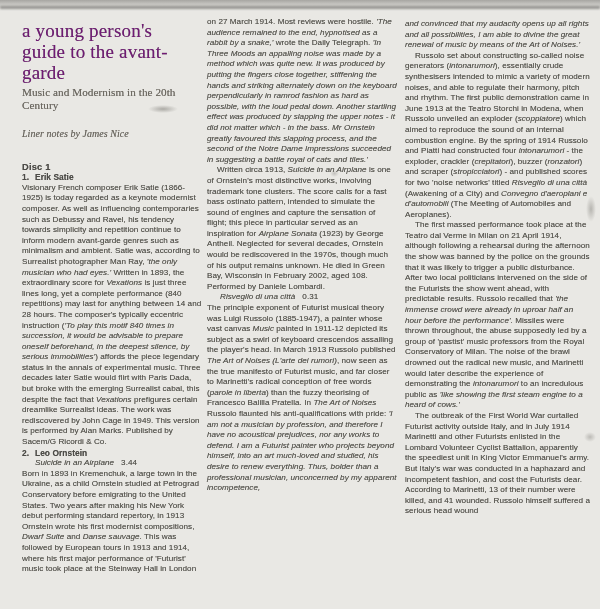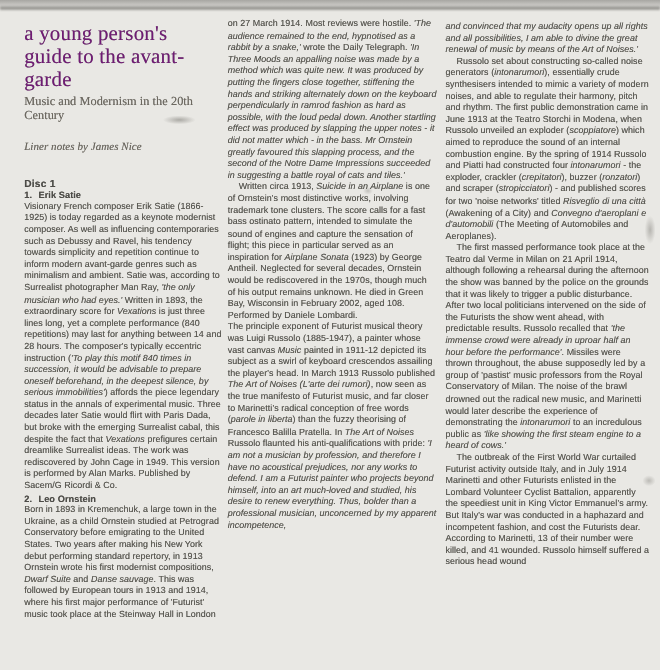--- a/index.html
+++ b/index.html
@@ -67,28 +67,30 @@
       <div>a young person's</div>
       <div>guide to the avant-garde</div>
     </div>
     <div class="subtitle">Music and Modernism in the 20th Century</div>
     <div class="byline">Liner notes by James Nice</div>
     <div class="disc">Disc 1</div>
     <div>
         <div class="t-head"><span class="num">1.</span><span>Erik Satie</span></div>
         <p class="para"><span>Visionary French composer Erik Satie (1866-1925) is today regarded as a keynote modernist composer. As well as influencing contemporaries such as Debussy and Ravel, his tendency towards simplicity and repetition continue to inform modern avant-garde genres such as minimalism and ambient. Satie was, according to Surrealist photographer Man Ray, </span><em>'the only musician who had eyes.'</em><span> Written in 1893, the extraordinary score for </span><em>Vexations</em><span> is just three lines long, yet a complete performance (840 repetitions) may last for anything between 14 and 28 hours. The composer's typically eccentric instruction (</span><em>'To play this motif 840 times in succession, it would be advisable to prepare oneself beforehand, in the deepest silence, by serious immobilities'</em><span>) affords the piece legendary status in the annals of experimental music. Three decades later Satie would flirt with Paris Dada, but broke with the emerging Surrealist cabal, this despite the fact that </span><em>Vexations</em><span> prefigures certain dreamlike Surrealist ideas. The work was rediscovered by John Cage in 1949. This version is performed by Alan Marks. Published by Sacem/G Ricordi &amp; Co.</span></p>
         <div class="t-head"><span class="num">2.</span><span>Leo Ornstein</span></div>
+        <div class="t-line"><span>Suicide in an Airplane</span><span class="dur">3.44</span></div>
         <p class="para"><span>Born in 1893 in Kremenchuk, a large town in the Ukraine, as a child Ornstein studied at Petrograd Conservatory before emigrating to the United States. Two years after making his New York debut performing standard repertory, in 1913 Ornstein wrote his first modernist compositions, </span><em>Dwarf Suite</em><span> and </span><em>Danse sauvage</em><span>. This was followed by European tours in 1913 and 1914, where his first major performance of 'Futurist' music took place at the Steinway Hall in London</span></p>
       </div>
   </div>
 
   <div class="col col-2">
     <div>
         <p class="para"><span>on 27 March 1914. Most reviews were hostile. </span><em>'The audience remained to the end, hypnotised as a rabbit by a snake,'</em><span> wrote the Daily Telegraph. </span><em>'In Three Moods an appalling noise was made by a method which was quite new. It was produced by putting the fingers close together, stiffening the hands and striking alternately down on the keyboard perpendicularly in ramrod fashion as hard as possible, with the loud pedal down. Another startling effect was produced by slapping the upper notes - it did not matter which - in the bass. Mr Ornstein greatly favoured this slapping process, and the second of the Notre Dame Impressions succeeded in suggesting a battle royal of cats and tiles.'</em></p>
         <p class="para indent"><span>Written circa 1913, </span><em>Suicide in an Airplane</em><span> is one of Ornstein's most distinctive works, involving trademark tone clusters. The score calls for a fast bass ostinato pattern, intended to simulate the sound of engines and capture the sensation of flight; this piece in particular served as an inspiration for </span><em>Airplane Sonata</em><span> (1923) by George Antheil. Neglected for several decades, Ornstein would be rediscovered in the 1970s, though much of his output remains unknown. He died in Green Bay, Wisconsin in February 2002, aged 108. Performed by Daniele Lombardi.</span></p>
+        <div class="t-line"><span>Risveglio di una città</span><span class="dur">0.31</span></div>
         <p class="para"><span>The principle exponent of Futurist musical theory was Luigi Russolo (1885-1947), a painter whose vast canvas </span><em>Music</em><span> painted in 1911-12 depicted its subject as a swirl of keyboard crescendos assailing the player's head. In March 1913 Russolo published </span><em>The Art of Noises (L'arte dei rumori)</em><span>, now seen as the true manifesto of Futurist music, and far closer to Marinetti's radical conception of free words (</span><em>parole in liberta</em><span>) than the fuzzy theorising of Francesco Balilla Pratella. In </span><em>The Art of Noises</em><span> Russolo flaunted his anti-qualifications with pride: </span><em>'I am not a musician by profession, and therefore I have no acoustical prejudices, nor any works to defend. I am a Futurist painter who projects beyond himself, into an art much-loved and studied, his desire to renew everything. Thus, bolder than a professional musician, unconcerned by my apparent incompetence,</em></p>
       </div>
   </div>
 
   <div class="col col-3">
     <div>
         <p class="para"><em>and convinced that my audacity opens up all rights and all possibilities, I am able to divine the great renewal of music by means of the Art of Noises.'</em></p>
         <p class="para indent"><span>Russolo set about constructing so-called noise generators (</span><em>intonarumori</em><span>), essentially crude synthesisers intended to mimic a variety of modern noises, and able to regulate their harmony, pitch and rhythm. The first public demonstration came in June 1913 at the Teatro Storchi in Modena, when Russolo unveiled an exploder (</span><em>scoppiatore</em><span>) which aimed to reproduce the sound of an internal combustion engine. By the spring of 1914 Russolo and Piatti had constructed four </span><em>intonarumori</em><span> - the exploder, crackler (</span><em>crepitatori</em><span>), buzzer (</span><em>ronzatori</em><span>) and scraper (</span><em>stropicciatori</em><span>) - and published scores for two 'noise networks' titled </span><em>Risveglio di una città</em><span> (Awakening of a City) and </span><em>Convegno d'aeroplani e d'automobili</em><span> (The Meeting of Automobiles and Aeroplanes).</span></p>
         <p class="para indent"><span>The first massed performance took place at the Teatro dal Verme in Milan on 21 April 1914, although following a rehearsal during the afternoon the show was banned by the police on the grounds that it was likely to trigger a public disturbance. After two local politicians intervened on the side of the Futurists the show went ahead, with predictable results. Russolo recalled that </span><em>'the immense crowd were already in uproar half an hour before the performance'</em><span>. Missiles were thrown throughout, the abuse supposedly led by a group of 'pastist' music professors from the Royal Conservatory of Milan. The noise of the brawl drowned out the radical new music, and Marinetti would later describe the experience of demonstrating the </span><em>intonarumori</em><span> to an incredulous public as </span><em>'like showing the first steam engine to a heard of cows.'</em></p>
         <p class="para indent"><span>The outbreak of the First World War curtailed Futurist activity outside Italy, and in July 1914 Marinetti and other Futurists enlisted in the Lombard Volunteer Cyclist Battalion, apparently the speediest unit in King Victor Emmanuel's army. But Italy's war was conducted in a haphazard and incompetent fashion, and cost the Futurists dear. According to Marinetti, 13 of their number were killed, and 41 wounded. Russolo himself suffered a serious head wound</span></p>

